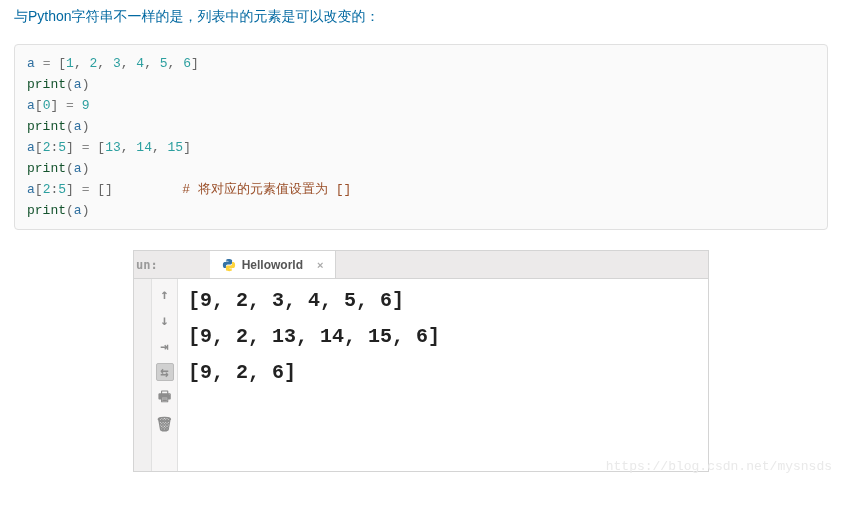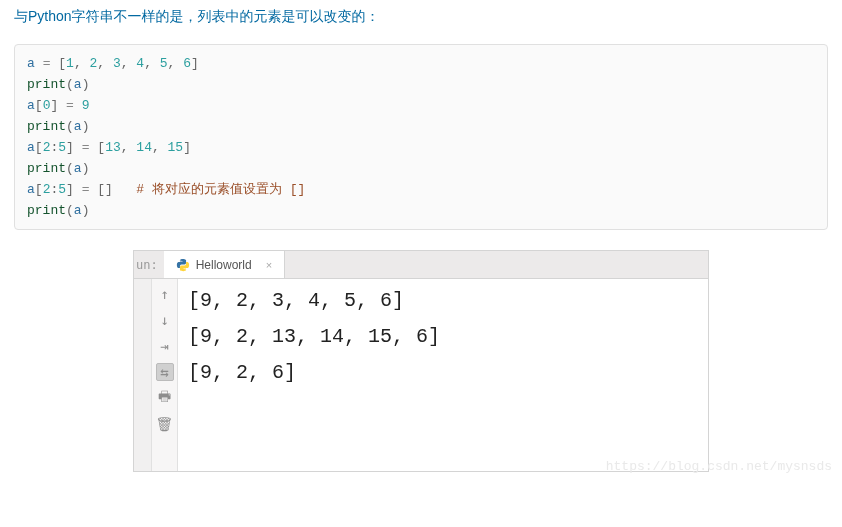--- a/index.html
+++ b/index.html
@@ -27,31 +27,32 @@
       line-height: 21px;
       white-space: pre;
       margin-bottom: 20px;
       color: #333;
     }
     .tok-var { color: #2f6f9f; }
     .tok-op { color: #888; }
     .tok-punc { color: #666; }
     .tok-num { color: #2c9f9f; }
     .tok-builtin { color: #14532d; }
-    .tok-comment { color: #9a4f29; }
+    .tok-comment { color: #9a4f29; margin-left: 46px; }
 
     .ide-wrap {
       display: flex;
       justify-content: center;
     }
     .ide {
       width: 576px;
       border: 1px solid #d4d4d4;
       background: #f7f7f7;
       font-family: Consolas, Monaco, monospace;
+      font-weight: bold;
     }
     .ide-header {
       display: flex;
       align-items: center;
       height: 28px;
       background: #eceaea;
       border-bottom: 1px solid #d4d4d4;
       font-size: 12px;
       color: #666;
     }
@@ -62,20 +63,21 @@
     .ide-tab {
       background: #ffffff;
       height: 100%;
       display: flex;
       align-items: center;
       gap: 6px;
       padding: 0 12px;
       border-right: 1px solid #d4d4d4;
       color: #555;
       font-family: -apple-system, "Microsoft YaHei", sans-serif;
+      margin-left: 46px;
     }
     .py-icon {
       width: 14px; height: 14px;
       display: inline-block;
     }
     .tab-close-slot {
       color: #aaa;
       font-size: 11px;
       padding-left: 8px;
     }

